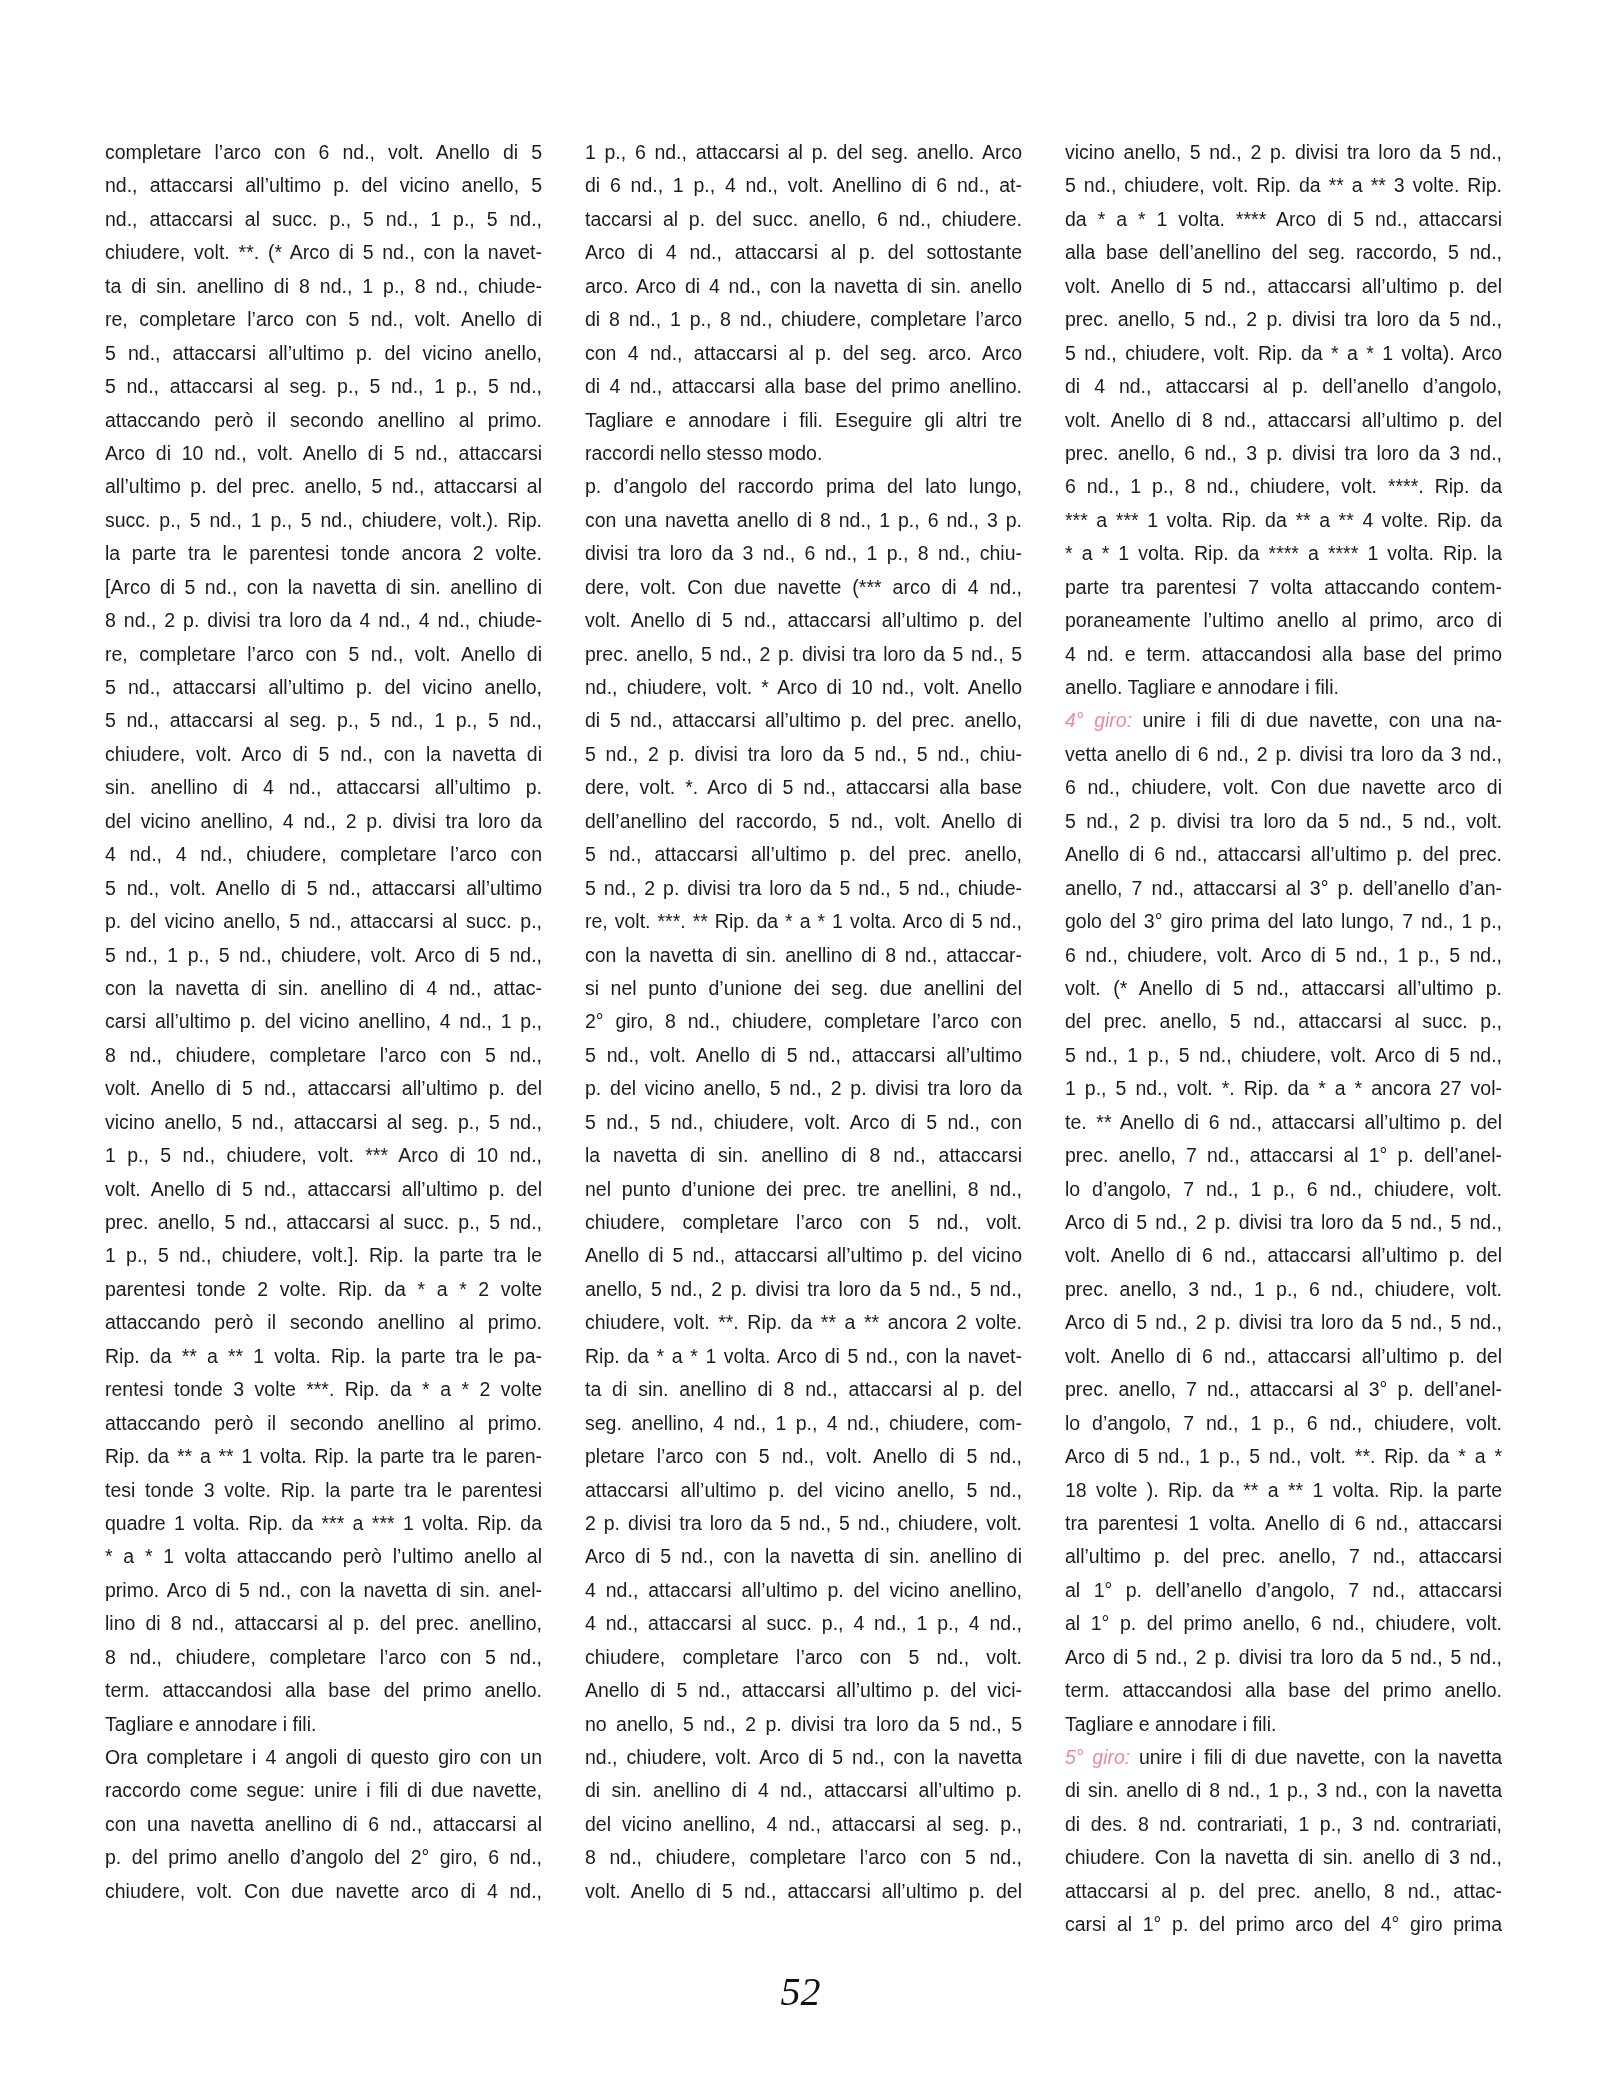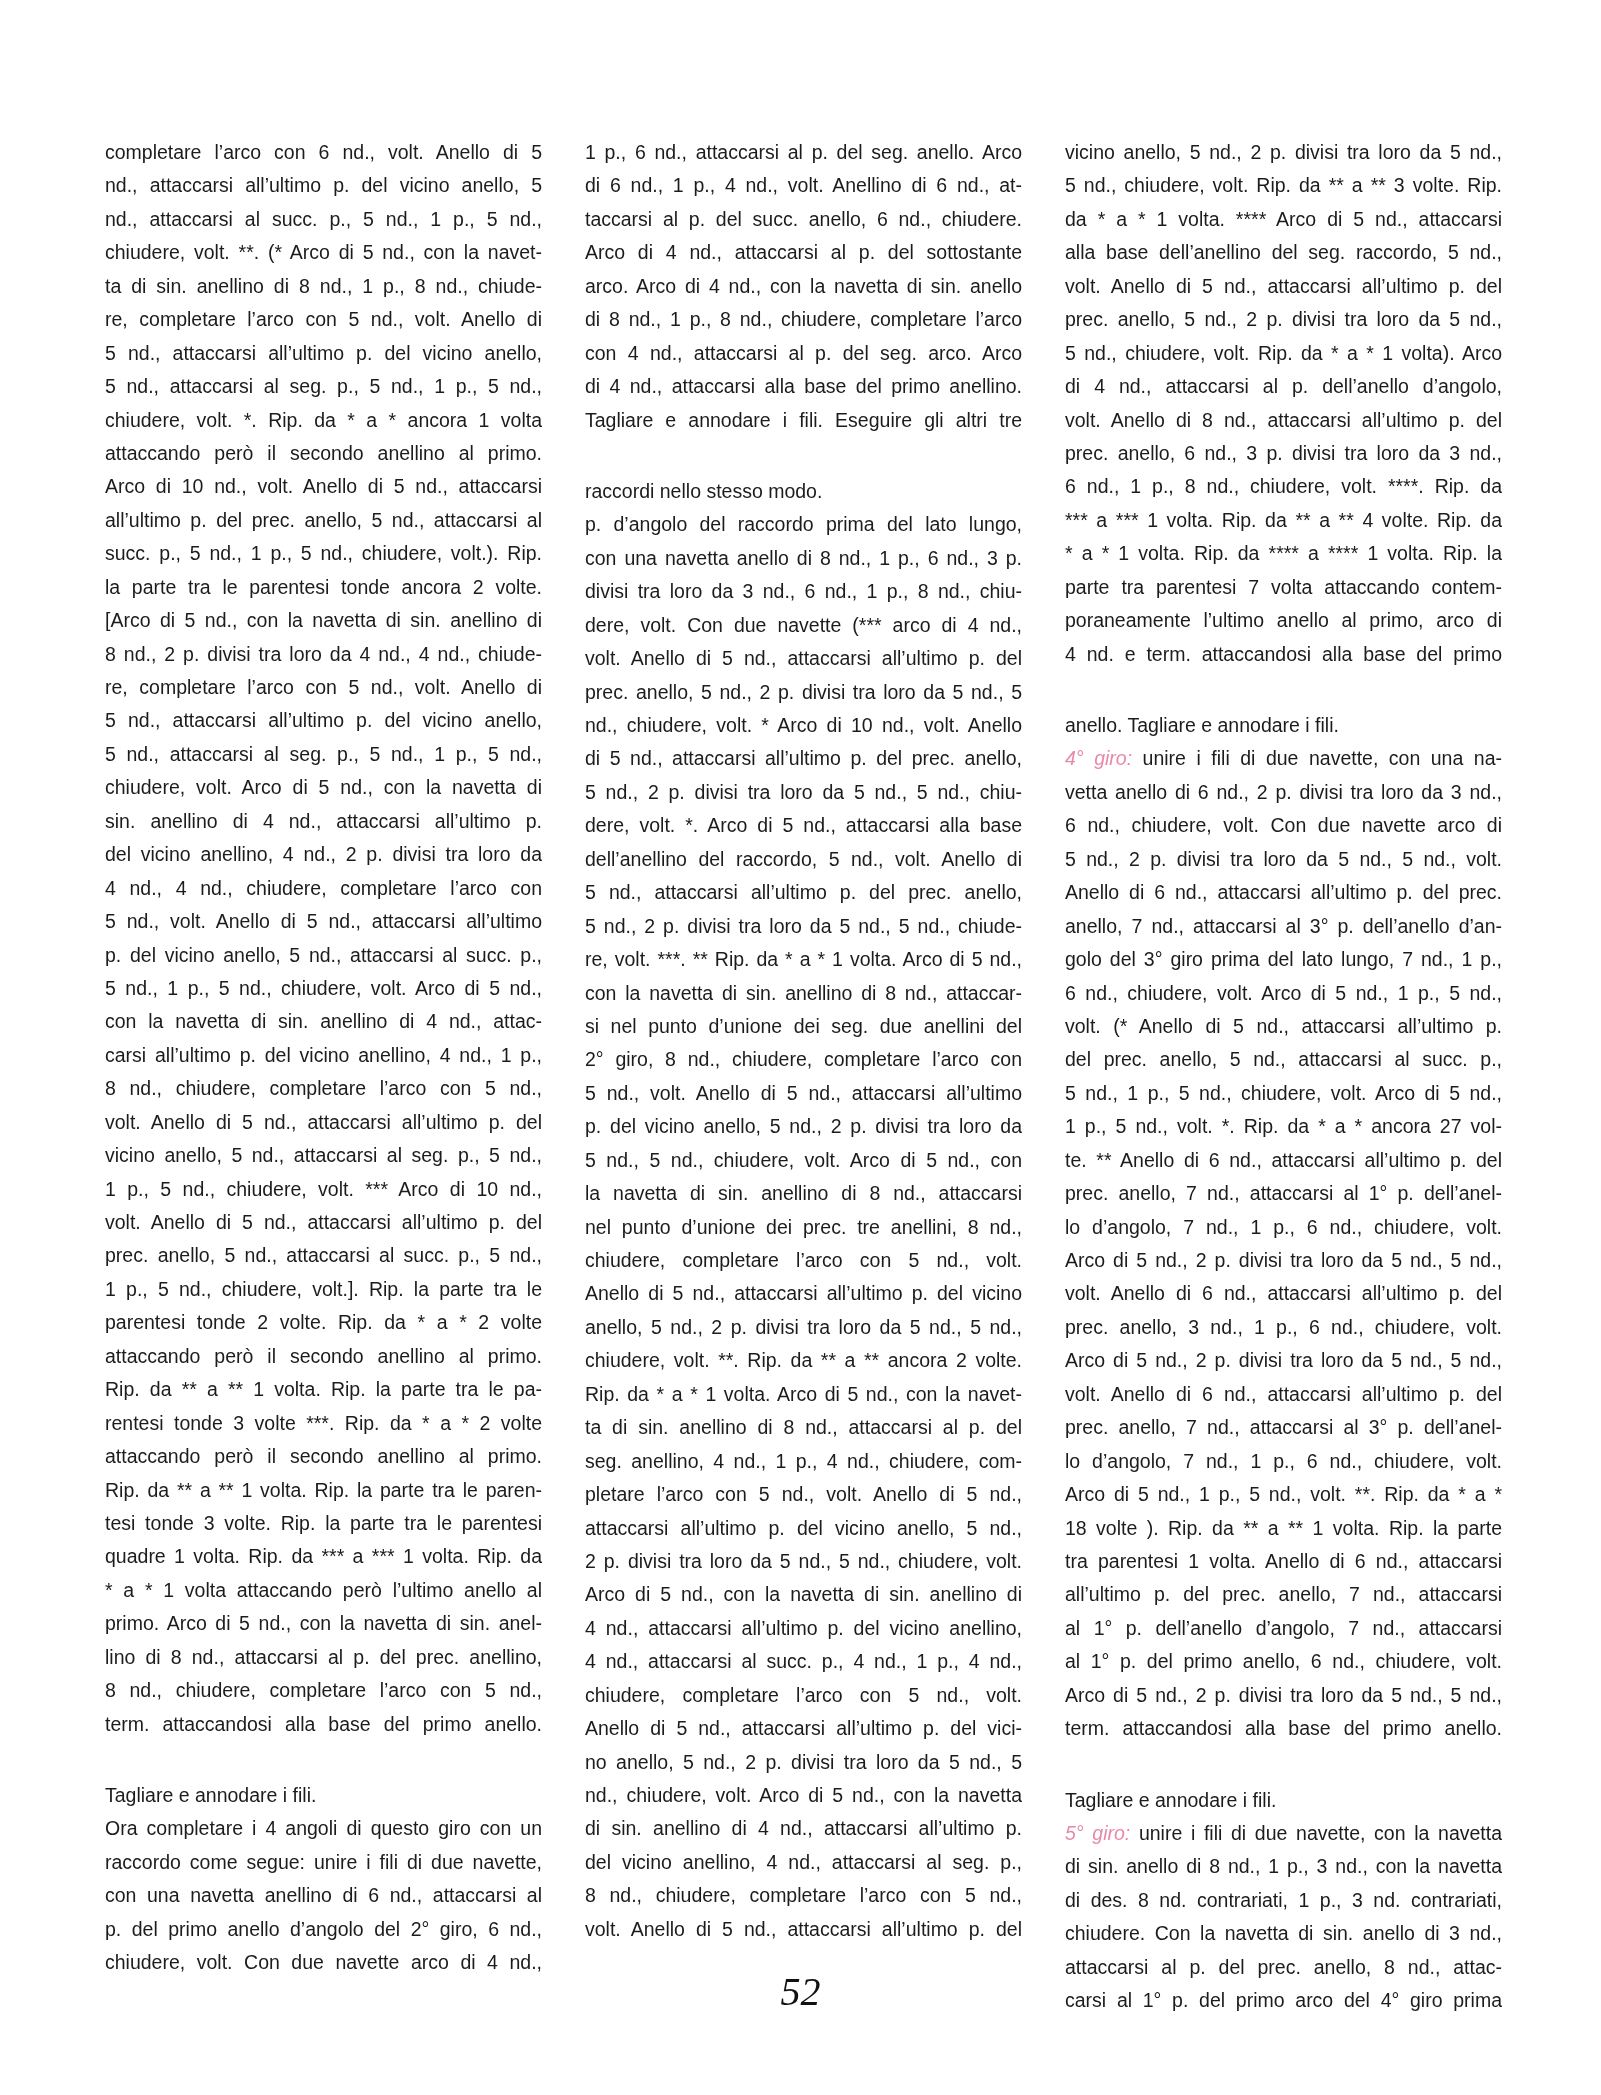--- a/index.html
+++ b/index.html
@@ -32,21 +32,20 @@
     height: 33.45px;
     overflow: hidden;
     text-align: justify;
     text-align-last: justify;
     -moz-text-align-last: justify;
     white-space: normal;
   }
   .line.end {
     text-align: right;
     text-align-last: left;
-    margin-top: 38px;
     -moz-text-align-last: left;
   }
   .accent {
     color: var(--accent, #e889a9);
     font-style: italic;
   }
   .page-number {
     position: absolute;
     left: 0;
     right: 0;
@@ -65,21 +64,20 @@
   <div class="columns">
     <div class="column">
         <div class="line"><span>completare l’arco con 6 nd., volt. Anello di 5</span></div>
         <div class="line"><span>nd., attaccarsi all’ultimo p. del vicino anello, 5</span></div>
         <div class="line"><span>nd., attaccarsi al succ. p., 5 nd., 1 p., 5 nd.,</span></div>
         <div class="line"><span>chiudere, volt. **. (* Arco di 5 nd., con la navet-</span></div>
         <div class="line"><span>ta di sin. anellino di 8 nd., 1 p., 8 nd., chiude-</span></div>
         <div class="line"><span>re, completare l’arco con 5 nd., volt. Anello di</span></div>
         <div class="line"><span>5 nd., attaccarsi all’ultimo p. del vicino anello,</span></div>
         <div class="line"><span>5 nd., attaccarsi al seg. p., 5 nd., 1 p., 5 nd.,</span></div>
-        <div class="line"><span>chiudere, volt. *. Rip. da * a * ancora 1 volta</span></div>
         <div class="line"><span>attaccando però il secondo anellino al primo.</span></div>
         <div class="line"><span>Arco di 10 nd., volt. Anello di 5 nd., attaccarsi</span></div>
         <div class="line"><span>all’ultimo p. del prec. anello, 5 nd., attaccarsi al</span></div>
         <div class="line"><span>succ. p., 5 nd., 1 p., 5 nd., chiudere, volt.). Rip.</span></div>
         <div class="line"><span>la parte tra le parentesi tonde ancora 2 volte.</span></div>
         <div class="line"><span>[Arco di 5 nd., con la navetta di sin. anellino di</span></div>
         <div class="line"><span>8 nd., 2 p. divisi tra loro da 4 nd., 4 nd., chiude-</span></div>
         <div class="line"><span>re, completare l’arco con 5 nd., volt. Anello di</span></div>
         <div class="line"><span>5 nd., attaccarsi all’ultimo p. del vicino anello,</span></div>
         <div class="line"><span>5 nd., attaccarsi al seg. p., 5 nd., 1 p., 5 nd.,</span></div>

